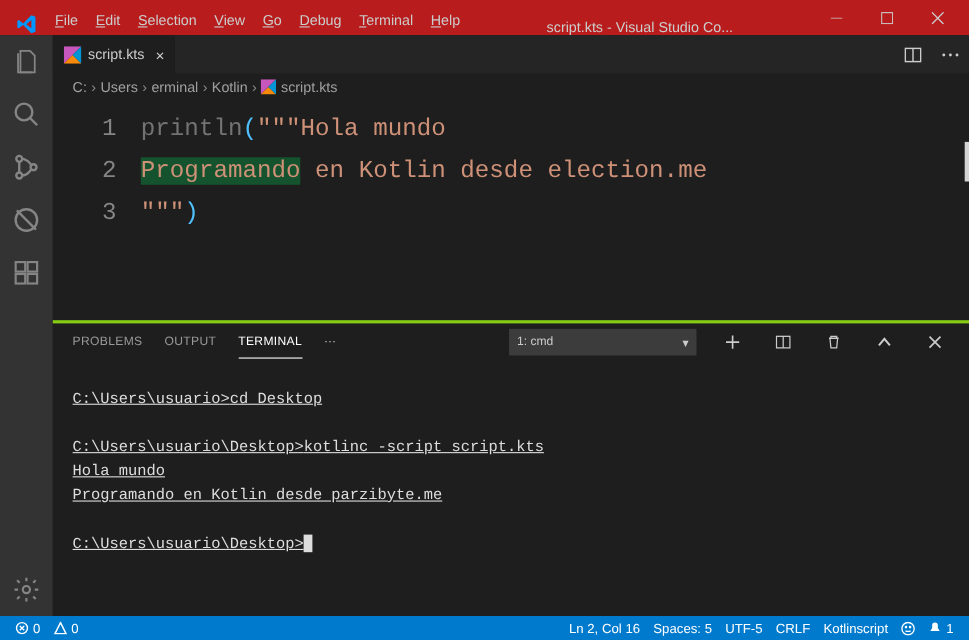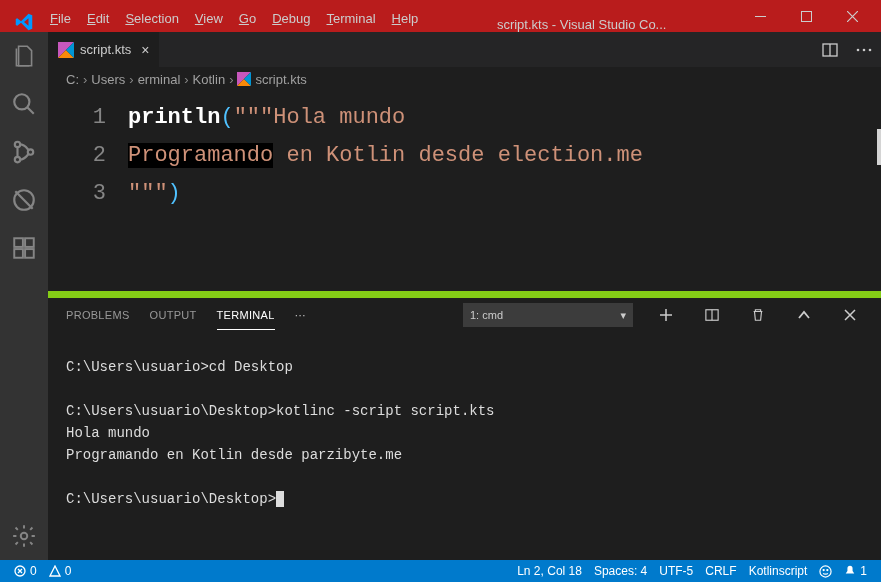--- a/index.html
+++ b/index.html
@@ -87,32 +87,32 @@
   flex: 0 0 200px;
   background: #1e1e1e;
   display: flex;
   font-family: Consolas, "Courier New", monospace;
   font-size: 22px;
   line-height: 38px;
   position: relative;
 }
 .gutter { width: 80px; text-align: right; color:#858585; padding-right: 22px; padding-top:8px;}
 .code { flex:1; padding-top:8px; white-space: pre; }
-.tok-fn { color:#ffffff;font-weight:bold; }
+.tok-fn { color:#737373; }
 .tok-punc { color:#4fc1ff; }
 .tok-str { color:#ce9178; }
-.sel { background:#000000; }
+.sel { background:#14532d; }
 .cursor-right {
   position:absolute; right:0; top:38px; width:4px; height:36px; background:#d4d4d4;
 }
 
 .panel {
   flex:1;
   background: #1e1e1e;
-  border-top: 7px solid #84cc16;
+  border-top: 3px solid #84cc16;
   display:flex; flex-direction:column;
   min-height:0;
 }
 .panel-tabs {
   height: 34px;
   display:flex;
   align-items:center;
   padding: 0 18px;
   gap: 20px;
   font-size: 11px;
@@ -131,20 +131,21 @@
 
 .terminal-body {
   flex:1;
   font-family: Consolas, "Courier New", monospace;
   font-size: 14px;
   line-height: 22px;
   color:#ddd;
   padding: 24px 18px 10px 18px;
   white-space: pre;
   overflow: hidden;
+  text-decoration: underline;
 }
 .term-cursor { display:inline-block; width:8px; height:16px; background:#ddd; vertical-align:middle; }
 
 .statusbar {
   height: 22px;
   background: #007acc;
   color: #fff;
   display:flex;
   align-items:center;
   font-size: 12px;
@@ -358,22 +359,22 @@
       </svg>
     <span>0</span>
   </div>
   <div class="status-item">
     <svg width="12" height="12" viewBox="0 0 12 12" fill="none" stroke="#fff" stroke-width="1.3">
         <path d="M6 1l5 10H1z"></path>
       </svg>
     <span>0</span>
   </div>
   <div class="status-spacer"></div>
-  <div class="status-item">Ln 2, Col 18</div>
-  <div class="status-item">Spaces: 4</div>
+  <div class="status-item">Ln 2, Col 16</div>
+  <div class="status-item">Spaces: 5</div>
   <div class="status-item">UTF-5</div>
   <div class="status-item">CRLF</div>
   <div class="status-item">Kotlinscript</div>
   <div class="status-item">
     <svg width="13" height="13" viewBox="0 0 14 14" fill="none" stroke="#fff" stroke-width="1.3">
         <circle cx="7" cy="7" r="6"></circle>
         <circle cx="5" cy="5.5" r="0.6" fill="#fff"></circle>
         <circle cx="9" cy="5.5" r="0.6" fill="#fff"></circle>
         <path d="M4.5 9c1 1 4 1 5 0"></path>
       </svg>

